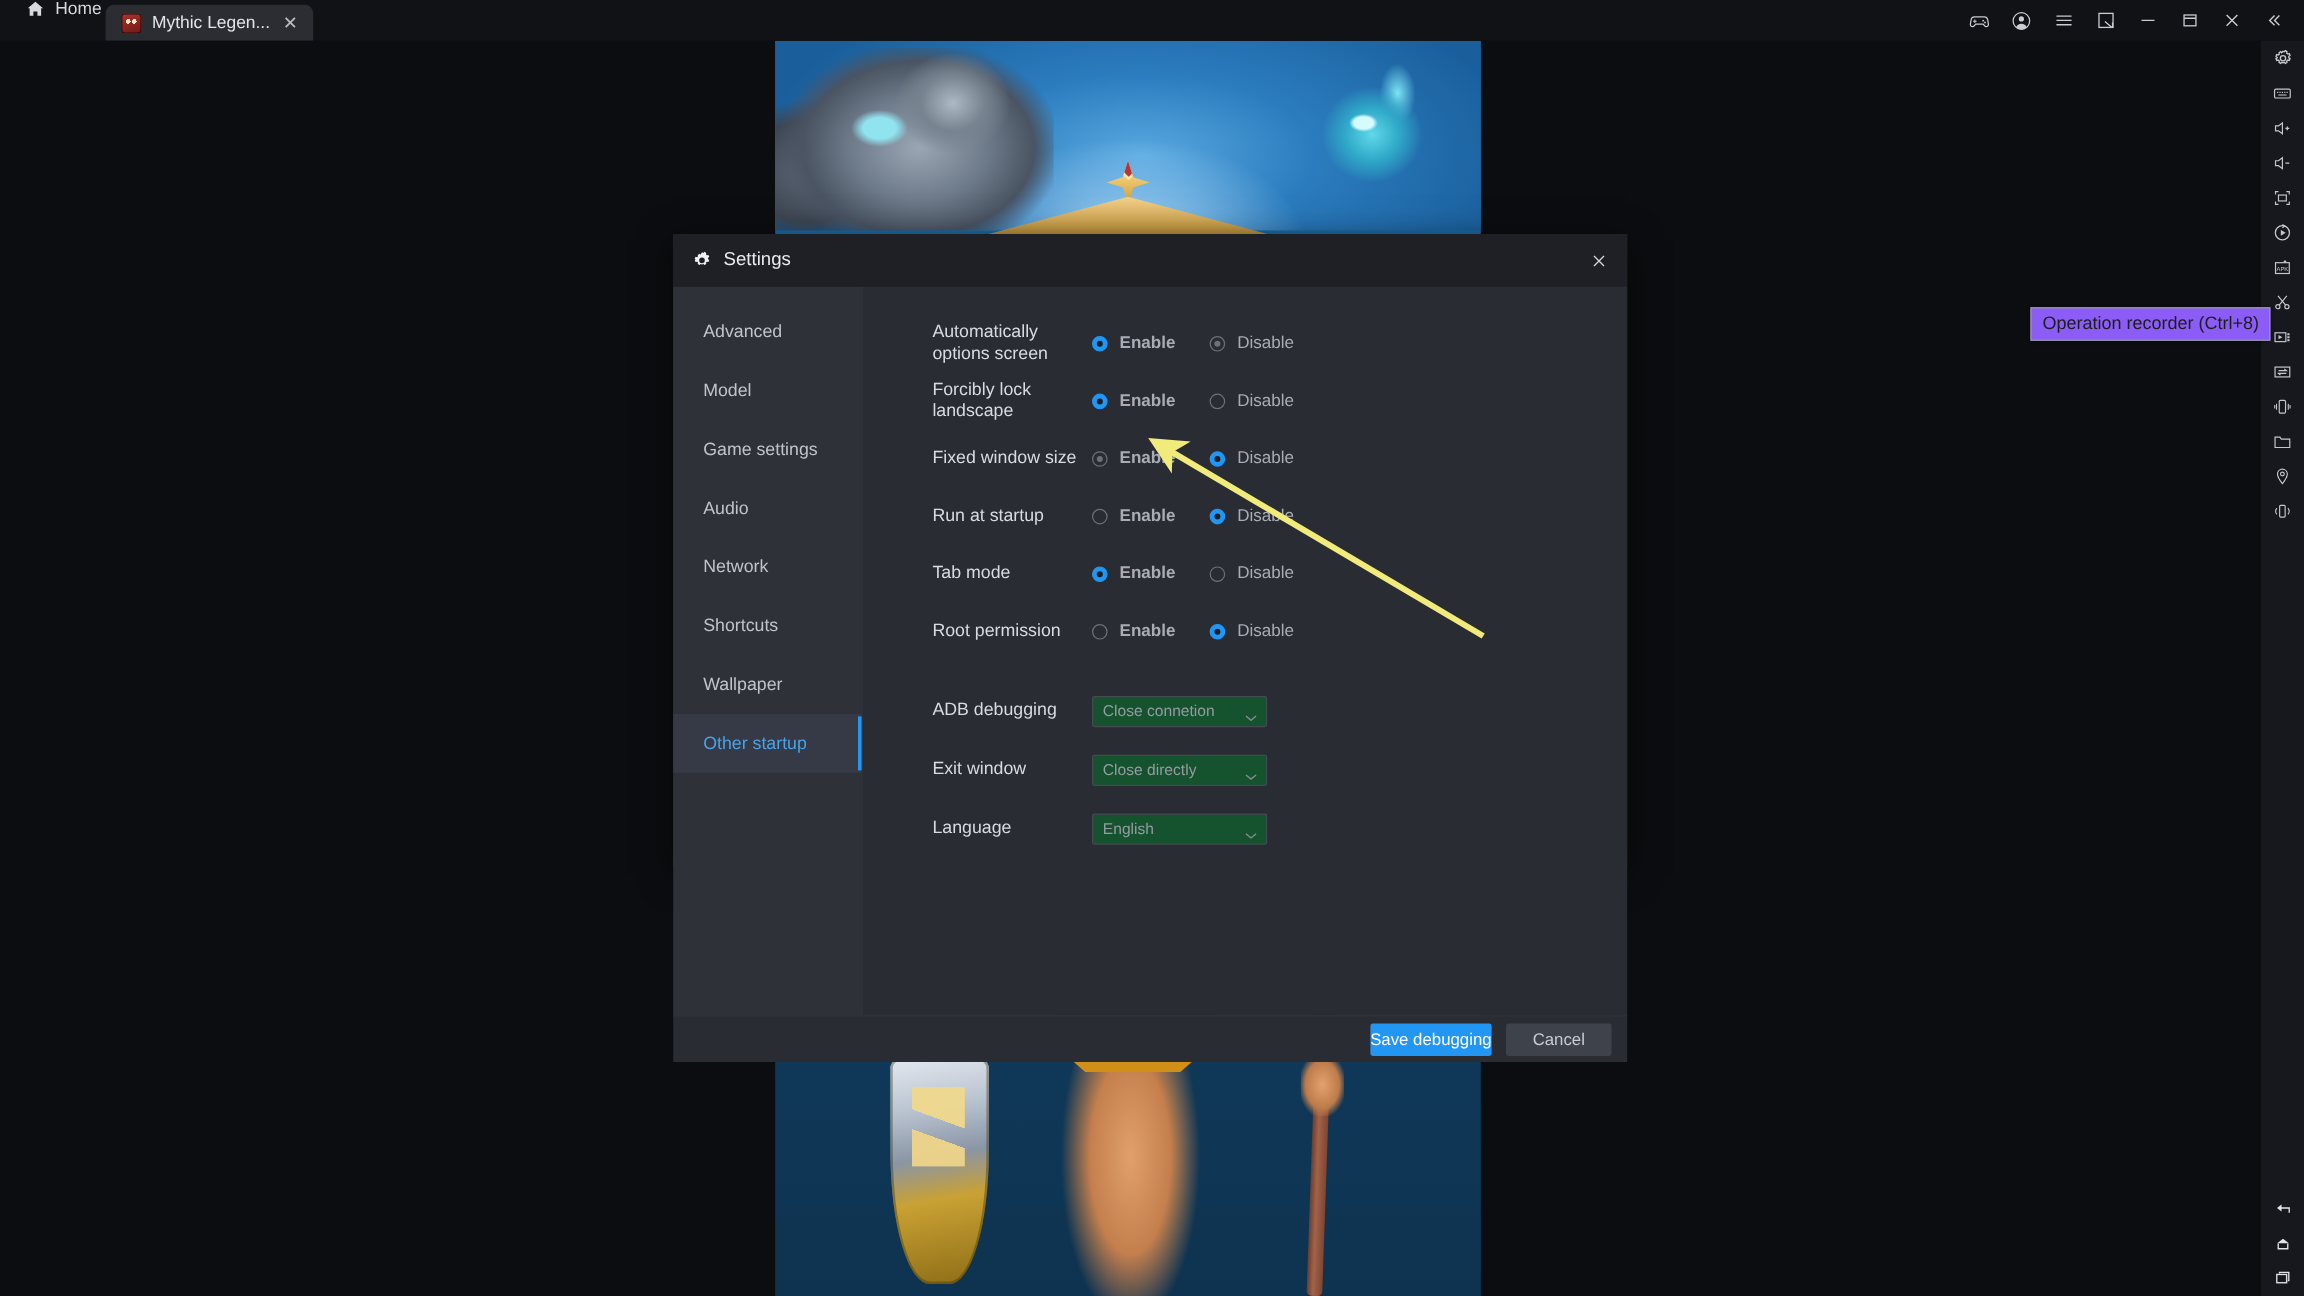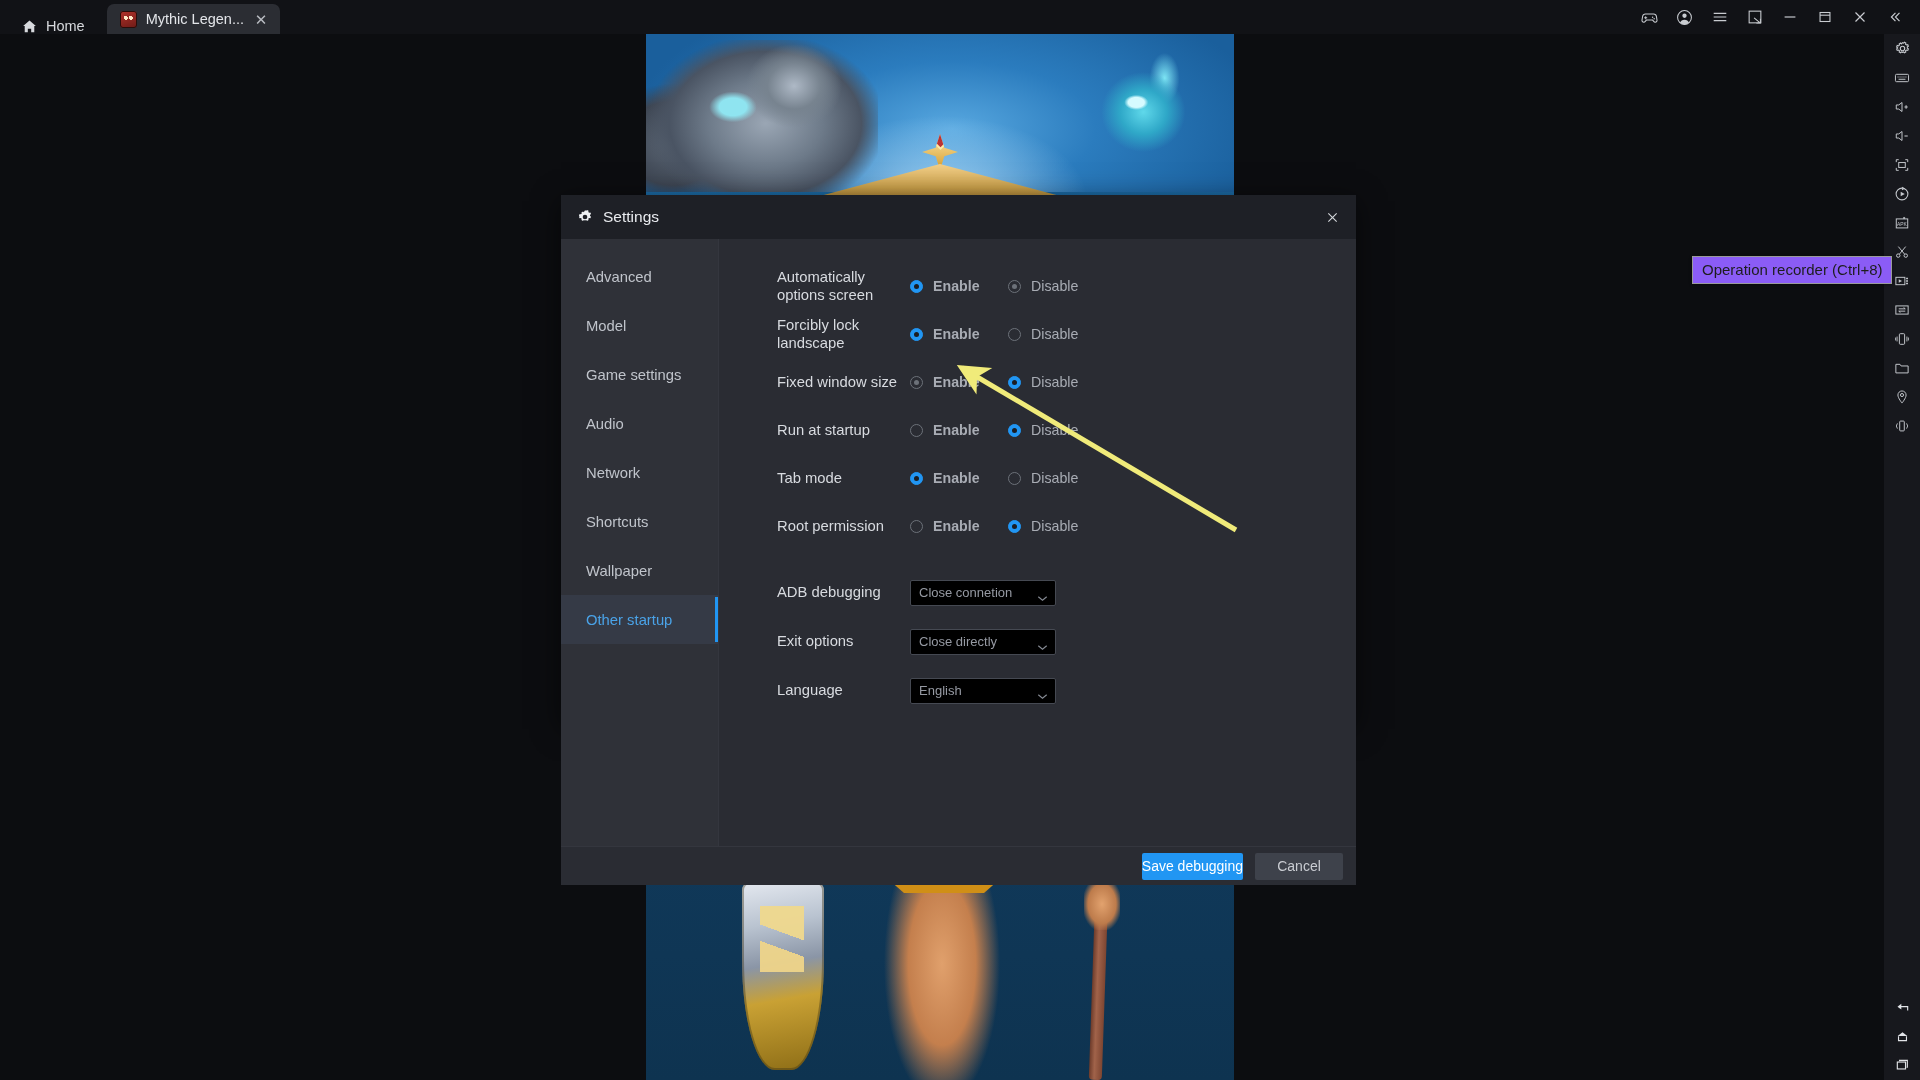--- a/index.html
+++ b/index.html
@@ -12,22 +12,22 @@
   }
   #root{ position:relative; width:1920px; height:1080px; }
 
   
   .titlebar{
     position:absolute; left:0; top:0; width:1920px; height:34px;
     background:#111216;
     display:flex; align-items:center;
   }
   .tb-home{
-    display:flex; align-items:flex-end; gap:9px;
-    padding:0 22px 0 22px; height:34px; color:#d7d9dd; font-size:14.5px;
+    display:flex; align-items:flex-start; gap:9px;
+    padding:0 3px 0 22px; height:34px; color:#d7d9dd; font-size:14.5px;
     cursor:default;
   }
   .tb-home svg{ display:block; }
   .tab{
     position:relative; display:flex; align-items:center; gap:9px;
     height:30px; margin-top:4px; padding:0 11px 0 13px;
     background:#2b2d33; border-radius:7px 7px 0 0;
     color:#e3e5e9; font-size:14.5px; min-width:132px;
   }
   .tab-ico{
@@ -237,21 +237,21 @@
     content:""; position:absolute; left:50%; top:50%; width:5px;height:5px;
     margin:-2.5px 0 0 -2.5px; border-radius:50%; background:#1b1d22;
   }
   .radio.dim:after{
     content:""; position:absolute; left:50%; top:50%; width:5px;height:5px;
     margin:-2.5px 0 0 -2.5px; border-radius:50%; background:#6c7179;
   }
   .gap{ height:18px; }
   .sel-row{ display:flex; align-items:center; height:49px; }
   .select{
-    width:146px; height:26px; background:#000000;
+    width:146px; height:26px; background:#14532d;
     border:1px solid #454952; border-radius:2px;
     display:flex; align-items:center; padding:0 8px;
     color:#969aa3; font-size:13px; position:relative;
   }
   .select .chev{ position:absolute; right:7px; top:50%; margin-top:-3px; color:#868b94; }
 
   .dlg-foot{
     height:39px; background:#2a2c33; border-top:1px solid #34363e;
     display:flex; align-items:center; justify-content:flex-end; padding-right:13px; gap:12px;
     height:39px;
@@ -603,21 +603,21 @@
             <span>Close connetion</span>
             <span class="chev">
               <svg width="11" height="7" viewBox="0 0 12 8">
                   <path fill="none" stroke="#868b94" stroke-width="1.3" d="M1.2 2l4.8 4 4.8-4"></path>
                 </svg>
             </span>
           </div>
         </div>
 
         <div class="sel-row">
-          <div class="row-label">Exit options</div>
+          <div class="row-label">Exit window</div>
           <div class="select">
             <span>Close directly</span>
             <span class="chev">
               <svg width="11" height="7" viewBox="0 0 12 8">
                   <path fill="none" stroke="#868b94" stroke-width="1.3" d="M1.2 2l4.8 4 4.8-4"></path>
                 </svg>
             </span>
           </div>
         </div>
 

